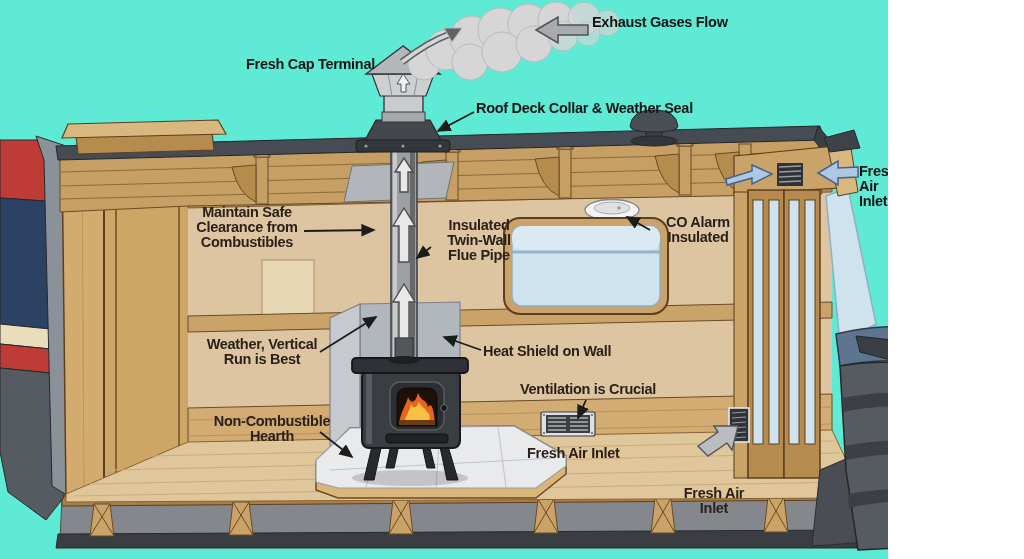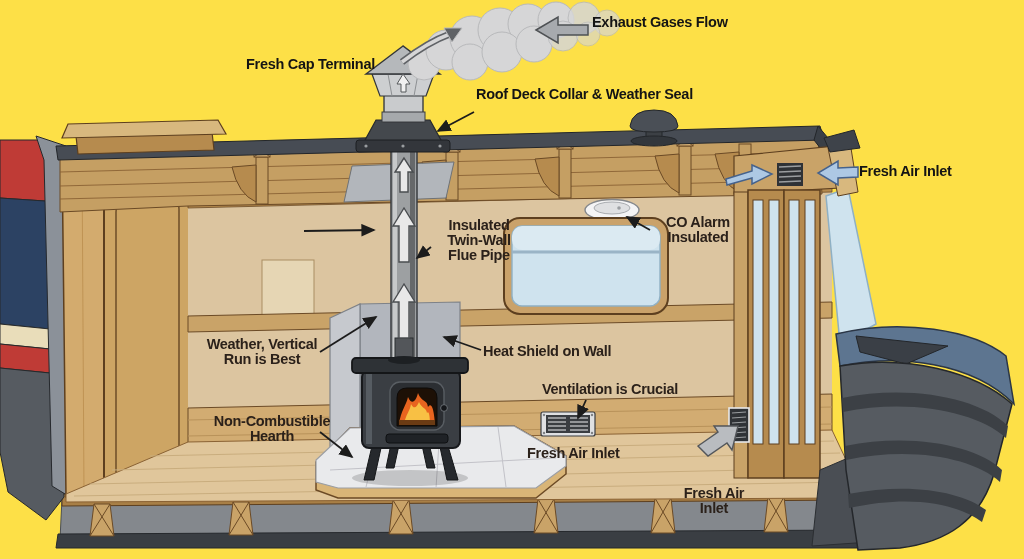--- a/index.html
+++ b/index.html
@@ -1,16 +1,16 @@
 <!DOCTYPE html>
 <html><head>
 <meta charset="utf-8">
 <style>
   html,body{margin:0;padding:0;background:#ffffff;}
-  .stage{position:relative;width:1024px;height:559px;overflow:hidden;background:#fde047;
+  .stage{position:relative;width:888px;height:559px;overflow:hidden;background:#5eead4;
          font-family:"Liberation Sans",sans-serif;}
   .stage svg{position:absolute;left:0;top:0;}
   .lbl{position:absolute;font:700 14.5px/1.05 "Liberation Sans",sans-serif;
        letter-spacing:-0.3px;color:#2b211a;white-space:pre-line;}
   .lbl.center{text-align:center;}
   .lbl.blk{color:#141414;}
 </style>
 </head>
 <body>
 
@@ -324,29 +324,32 @@
     <line x1="650" y1="230" x2="627" y2="217" marker-end="url(#ah)"></line>
     <line x1="320" y1="352" x2="376" y2="317" marker-end="url(#ah)"></line>
     <line x1="481" y1="350" x2="444" y2="337" marker-end="url(#ah)"></line>
     <line x1="586" y1="400" x2="578" y2="418" marker-end="url(#ah)"></line>
     <line x1="320" y1="432" x2="352" y2="457" marker-end="url(#ah)"></line>
   </g>
 </svg>
 
   <div class="lbl blk" style="left:592px;top:15px;">Exhaust Gases Flow</div>
   <div class="lbl blk" style="left:246px;top:57px;">Fresh Cap Terminal</div>
-  <div class="lbl blk" style="left:476px;top:87px;">Roof Deck Collar &amp; Weather Seal</div>
+  <div class="lbl blk" style="left:476px;top:101px;">Roof Deck Collar &amp; Weather Seal</div>
   <div class="lbl blk" style="left:859px;top:164px;">Fresh Air Inlet</div>
   <div class="lbl center" style="left:652px;top:215px;width:92px;">CO Alarm
 Insulated</div>
+  <div class="lbl center" style="left:181px;top:205px;width:132px;">Maintain Safe
+Clearance from
+Combustibles</div>
   <div class="lbl center" style="left:433px;top:218px;width:92px;">Insulated
 Twin-Wall
 Flue Pipe</div>
   <div class="lbl center" style="left:196px;top:337px;width:132px;">Weather, Vertical
 Run is Best</div>
   <div class="lbl" style="left:483px;top:344px;">Heat Shield on Wall</div>
-  <div class="lbl" style="left:520px;top:382px;margin-left:22px;">Ventilation is Crucial</div>
+  <div class="lbl" style="left:520px;top:382px;">Ventilation is Crucial</div>
   <div class="lbl" style="left:527px;top:446px;">Fresh Air Inlet</div>
   <div class="lbl center" style="left:190px;top:414px;width:132px;padding-left:16px;">Non-Combustible
 Hearth</div>
   <div class="lbl center" style="left:672px;top:450px;width:84px;margin-top:36px;">Fresh Air
 Inlet</div>
 </div>
 
 </body></html>

